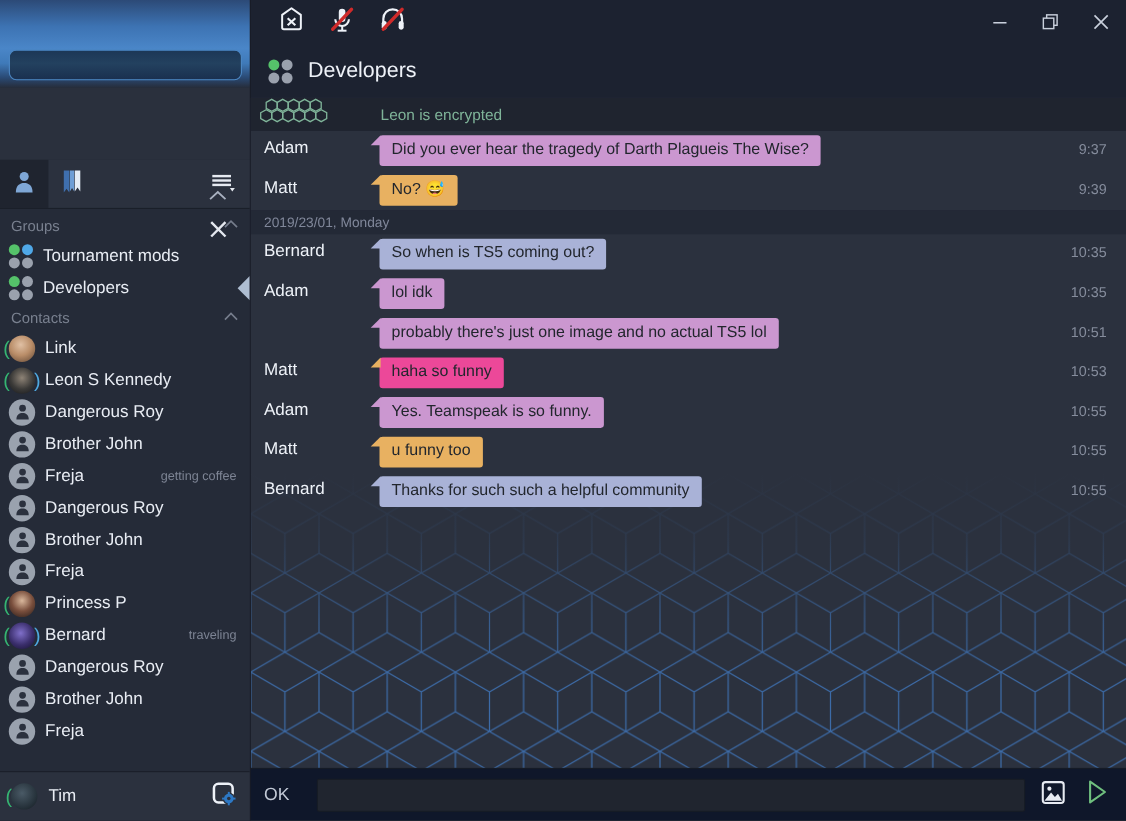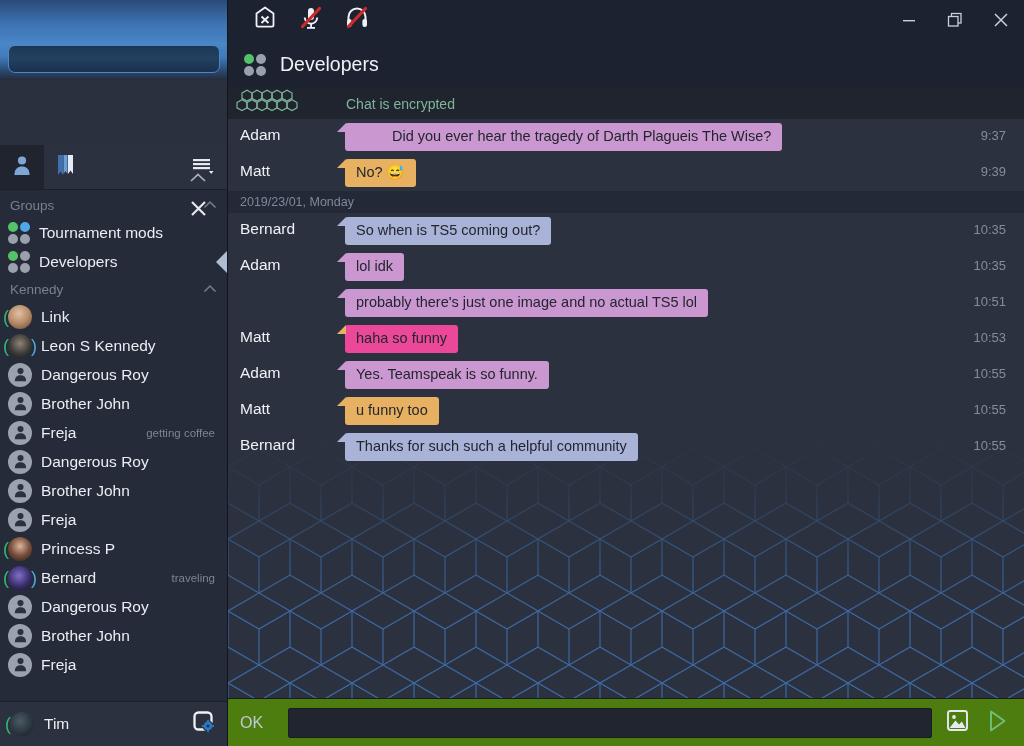--- a/index.html
+++ b/index.html
@@ -162,21 +162,21 @@
     border-top: 9px solid transparent;
     border-right: 9px solid currentColor;
   }
   .msg .time {
     width: 74px; flex: none; text-align: right; padding-right: 18px;
     color: #858c9c; font-size: 13px; line-height: 26px;
   }
 
   
   .inputbar {
-    height: 48px; background: #4d7c0f;
+    height: 48px; background: #0f172a;
     border-top: 1px solid #171c26;
     display: flex; align-items: center; padding: 0 12px; gap: 10px;
   }
   .ok-label { color: #c2c9d6; font-size: 16px; width: 38px; }
   .msg-input {
     flex: 1; height: 30px;
     background: #20252f; border: 1px solid #171c25;
     border-radius: 2px;
     color: #dfe4ec; font-size: 14px; padding: 0 8px;
     font-family: "Liberation Sans", sans-serif;
@@ -257,21 +257,21 @@
           <div class="grp-icon">
             <div class="gd green"></div>
             <div class="gd"></div>
             <div class="gd"></div>
             <div class="gd"></div>
           </div>
           <span class="nm">Developers</span>
           <div class="active-ptr"></div>
         </div>
         <div class="sb-section">
-          <span class="sec-label">Kennedy</span>
+          <span class="sec-label">Contacts</span>
           <span class="sec-chev"><svg width="14" height="9" viewBox="0 0 14 9">
               <path d="M1.5 7.5 L7 2 L12.5 7.5" stroke="#767d8c" stroke-width="1.5" fill="none"></path>
             </svg></span>
         </div>
         <div class="sb-row">
           <div class="av-wrap">
             <span class="par l">(</span>
             <div class="av photo" style="background: radial-gradient(circle at 45% 35%, rgb(224, 192, 164) 0%, rgb(185, 141, 104) 48%, rgb(93, 68, 51) 100%);"></div>
           </div>
           <span class="nm">Link</span>
@@ -514,28 +514,28 @@
                 <path d="M46 4 L51 1.3 L56 4 L56 9.4 L51 12.1 L46 9.4 Z"></path>
                 <path d="M1 13.5 L6 10.8 L11 13.5 L11 18.9 L6 21.6 L1 18.9 Z"></path>
                 <path d="M11 13.5 L16 10.8 L21 13.5 L21 18.9 L16 21.6 L11 18.9 Z"></path>
                 <path d="M21 13.5 L26 10.8 L31 13.5 L31 18.9 L26 21.6 L21 18.9 Z"></path>
                 <path d="M31 13.5 L36 10.8 L41 13.5 L41 18.9 L36 21.6 L31 18.9 Z"></path>
                 <path d="M41 13.5 L46 10.8 L51 13.5 L51 18.9 L46 21.6 L41 18.9 Z"></path>
                 <path d="M51 13.5 L56 10.8 L61 13.5 L61 18.9 L56 21.6 L51 18.9 Z"></path>
               </g>
             </svg>
           </span>
-          <span class="lbl" style="margin-left:110px;">Chat is encrypted</span>
+          <span class="lbl" style="margin-left:110px;">Leon is encrypted</span>
         </div>
 
         <div id="msgs-before">
             <div class="msg">
               <div class="who">Adam</div>
               <div class="bubble-wrap">
-                <div class="bubble" style="background: rgb(203, 151, 208); color: rgb(203, 151, 208);"><span style="color: rgb(34, 38, 45); margin-left: 36px;">Did you ever hear the tragedy of Darth Plagueis The Wise?</span></div>
+                <div class="bubble" style="background: rgb(203, 151, 208); color: rgb(203, 151, 208);"><span style="color: rgb(34, 38, 45);">Did you ever hear the tragedy of Darth Plagueis The Wise?</span></div>
               </div>
               <div class="time">9:37</div>
             </div>
             <div class="msg">
               <div class="who">Matt</div>
               <div class="bubble-wrap">
                 <div class="bubble" style="background: rgb(232, 177, 97); color: rgb(232, 177, 97);"><span style="color: rgb(34, 38, 45);">No? 😅</span></div>
               </div>
               <div class="time">9:39</div>
             </div>

